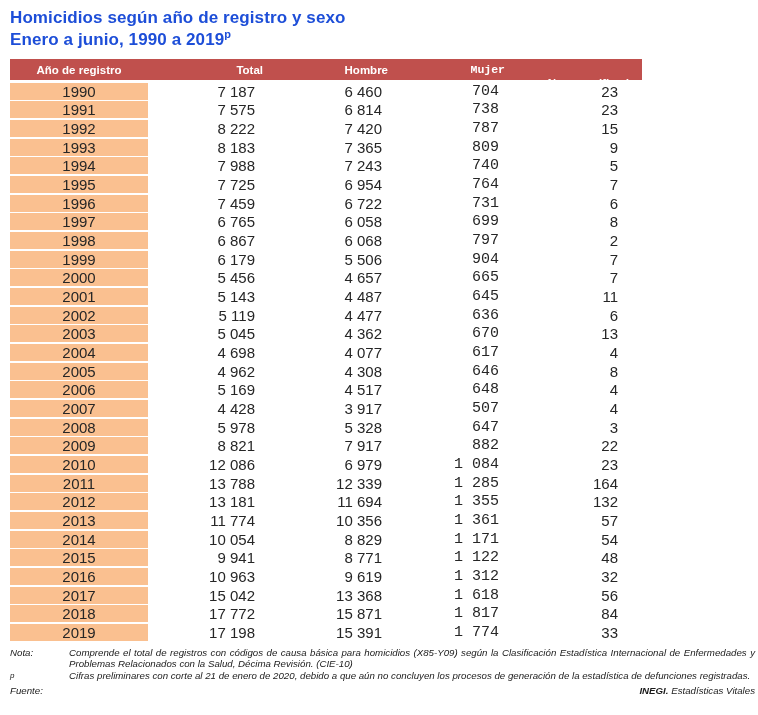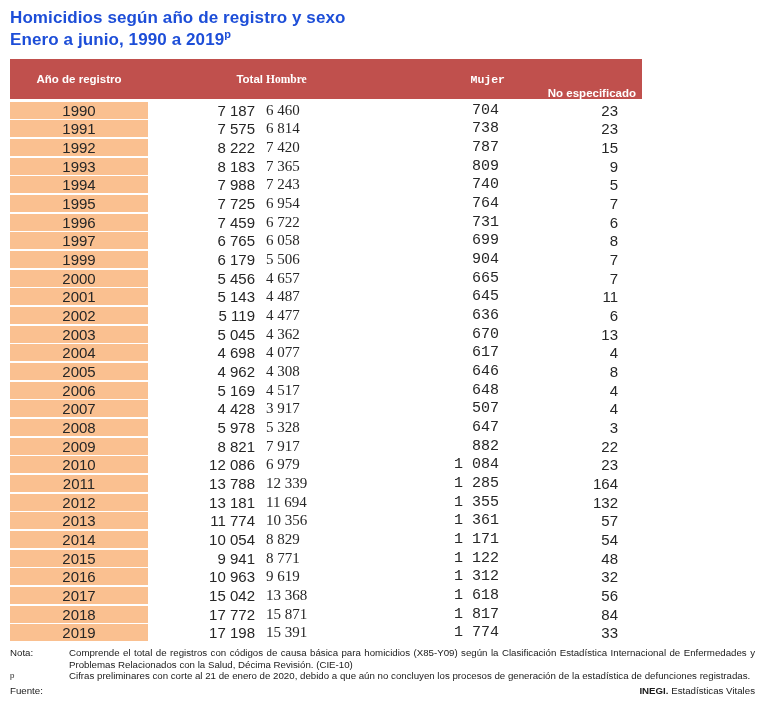--- a/index.html
+++ b/index.html
@@ -23,45 +23,45 @@
   .title{
     font-size:17px; font-weight:bold; line-height:21.5px;
     color:#1d4ed8; margin:0 0 9px 0; letter-spacing:0.1px;
   }
   .title sup{ font-size:11px; line-height:0; }
 
   
   .table{ width:632px; }
   .thead{
     display:flex; align-items:center;
-    height:40px;
+    height:21px;
     background:var(--header-bg);
     color:var(--header-text);
     font-size:11.5px; font-weight:bold;
     margin-bottom:2px;
   }
   .tbody{ }
   .trow{
     display:flex; align-items:center;
     height:18.66px;
     font-size:15px; color:var(--body-text);
   }
   .cell{ overflow:hidden; white-space:nowrap; }
   .c0{ width:138px; text-align:center; }
   .c1{ width:118px; text-align:right; padding-right:11px; }
-  .c2{ width:125px; text-align:left; padding-right:9px;font-family:Liberation Serif, serif; }
+  .c2{ width:125px; text-align:right; padding-right:9px; }
   .c3{ width:117px; text-align:right; padding-right:9px;font-family:Liberation Mono, monospace; }
   .c4{ width:134px; text-align:right; padding-right:24px; }
   .thead .c1,.thead .c2,.thead .c3{ padding-right:3px; }
   .thead .c4{ padding-right:6px;margin-top:27px; }
   .trow .c0{ background:var(--year-bg); }
 
   
   .notes{ margin-top:5px; width:745px; }
-  .note{ display:flex; font-size:9.7px; line-height:11.7px; color:#1A1A1A; }
+  .note{ display:flex; font-size:9.7px; line-height:11.7px; color:#1A1A1A;font-style:italic; }
   .note-label{ width:59px; flex-shrink:0; }
   .note-label sup{ font-size:8px; }
   .note-text{ flex:1; text-align:justify; }
   .note:last-child .note-text{ text-align:right; }
   .note-text b{ font-weight:bold; }
 </style>
 </head>
 <body>
 
 <div class="page">
@@ -125,20 +125,27 @@
           <div class="cell c2">6 722</div>
           <div class="cell c3">731</div>
           <div class="cell c4">6</div>
         </div>
         <div class="trow">
           <div class="cell c0">1997</div>
           <div class="cell c1">6 765</div>
           <div class="cell c2">6 058</div>
           <div class="cell c3">699</div>
           <div class="cell c4">8</div>
+        </div>
+        <div class="trow">
+          <div class="cell c0">1998</div>
+          <div class="cell c1">6 867</div>
+          <div class="cell c2">6 068</div>
+          <div class="cell c3">797</div>
+          <div class="cell c4">2</div>
         </div>
         <div class="trow">
           <div class="cell c0">1999</div>
           <div class="cell c1">6 179</div>
           <div class="cell c2">5 506</div>
           <div class="cell c3">904</div>
           <div class="cell c4">7</div>
         </div>
         <div class="trow">
           <div class="cell c0">2000</div>

